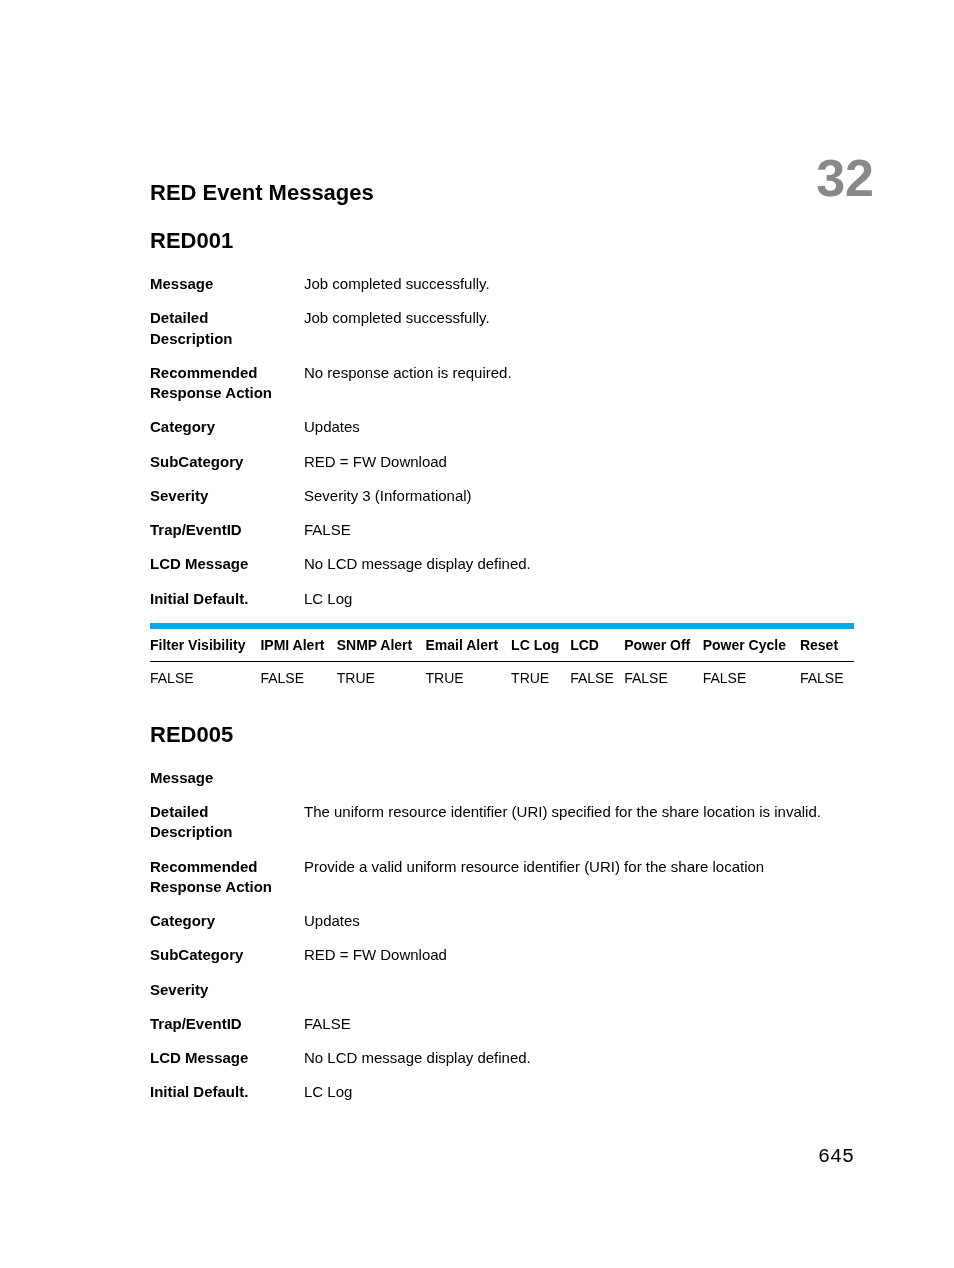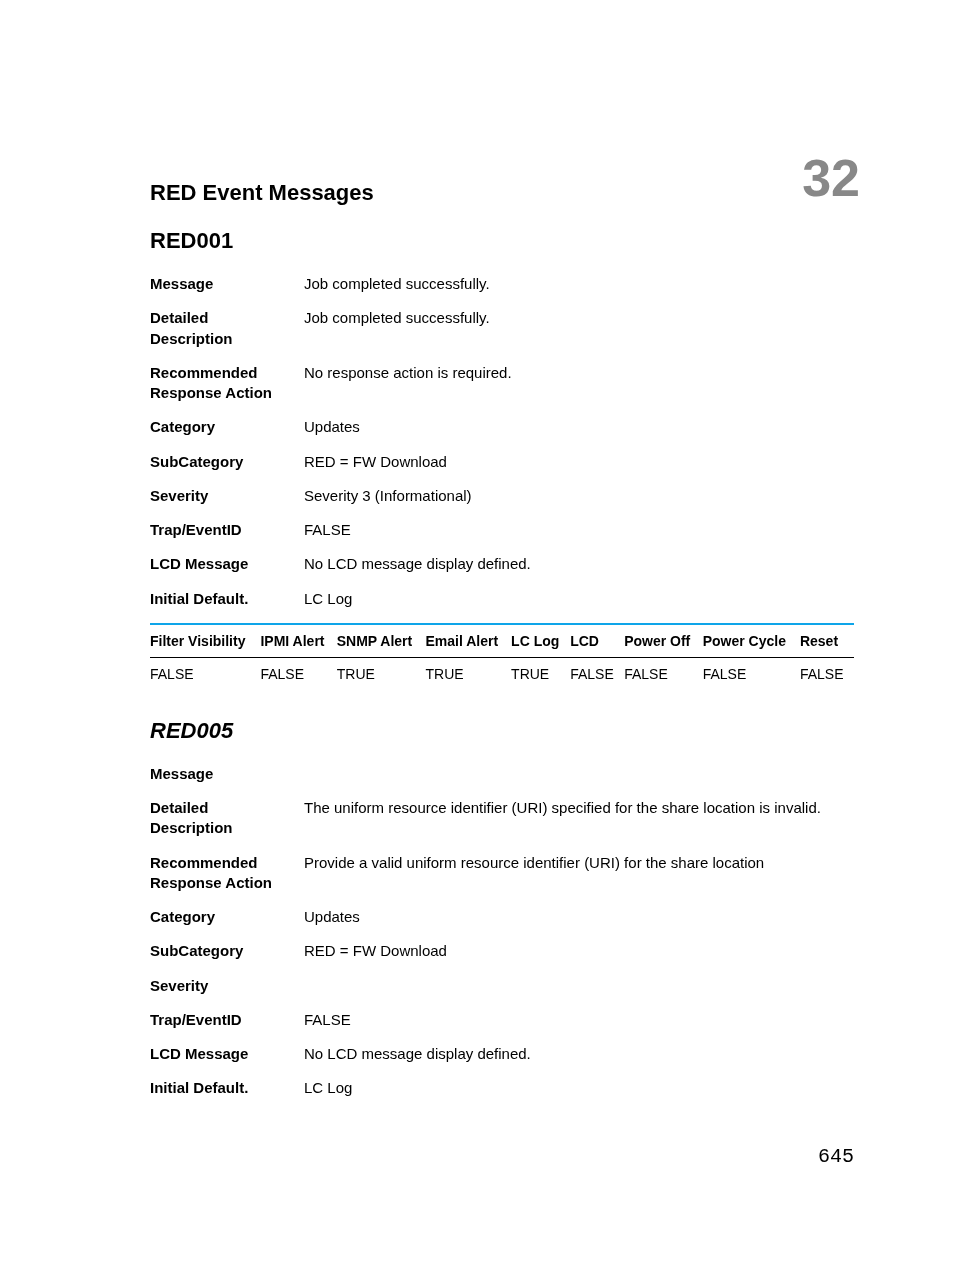--- a/index.html
+++ b/index.html
@@ -8,40 +8,39 @@
       height: 1268px;
       background: #fff;
       font-family: Arial, Helvetica, sans-serif;
       color: #000;
       position: relative;
       padding: 160px 100px 60px 150px;
     }
     .chapter-num {
       position: absolute;
       top: 148px;
-      right: 94px;
+      right: 80px;
       font-size: 52px;
       font-weight: bold;
       color: #888;
     }
     .title {
       font-size: 22px;
       font-weight: bold;
       margin-top: 20px;
       margin-bottom: 22px;
     }
     .section-heading {
       font-size: 22px;
       font-weight: bold;
       margin-top: 10px;
       margin-bottom: 20px;
     }
     .section-heading.second {
       margin-top: 28px;
-      font-style: italic;
     }
     .kv-row {
       display: flex;
       margin-bottom: 14px;
       font-size: 15px;
       line-height: 1.35;
     }
     .kv-label {
       width: 130px;
       flex-shrink: 0;
@@ -56,21 +55,21 @@
       border-collapse: collapse;
       width: 100%;
       font-size: 14px;
       margin-top: 6px;
     }
     th, td {
       text-align: left;
       padding: 8px 6px 8px 0;
       vertical-align: top;
     }
-    thead tr { border-top: 2px solid #0ea5e9; border-bottom: 1px solid #000; margin-left: 7px; }
+    thead tr { border-top: 6px solid #0ea5e9; border-bottom: 1px solid #000; margin-left: 7px; }
     th { font-weight: bold; }
     .page-num {
       position: absolute;
       bottom: 100px;
       right: 100px;
       font-size: 20px;
       font-family: Liberation Mono, monospace;
     }
   </style>
 </head>

